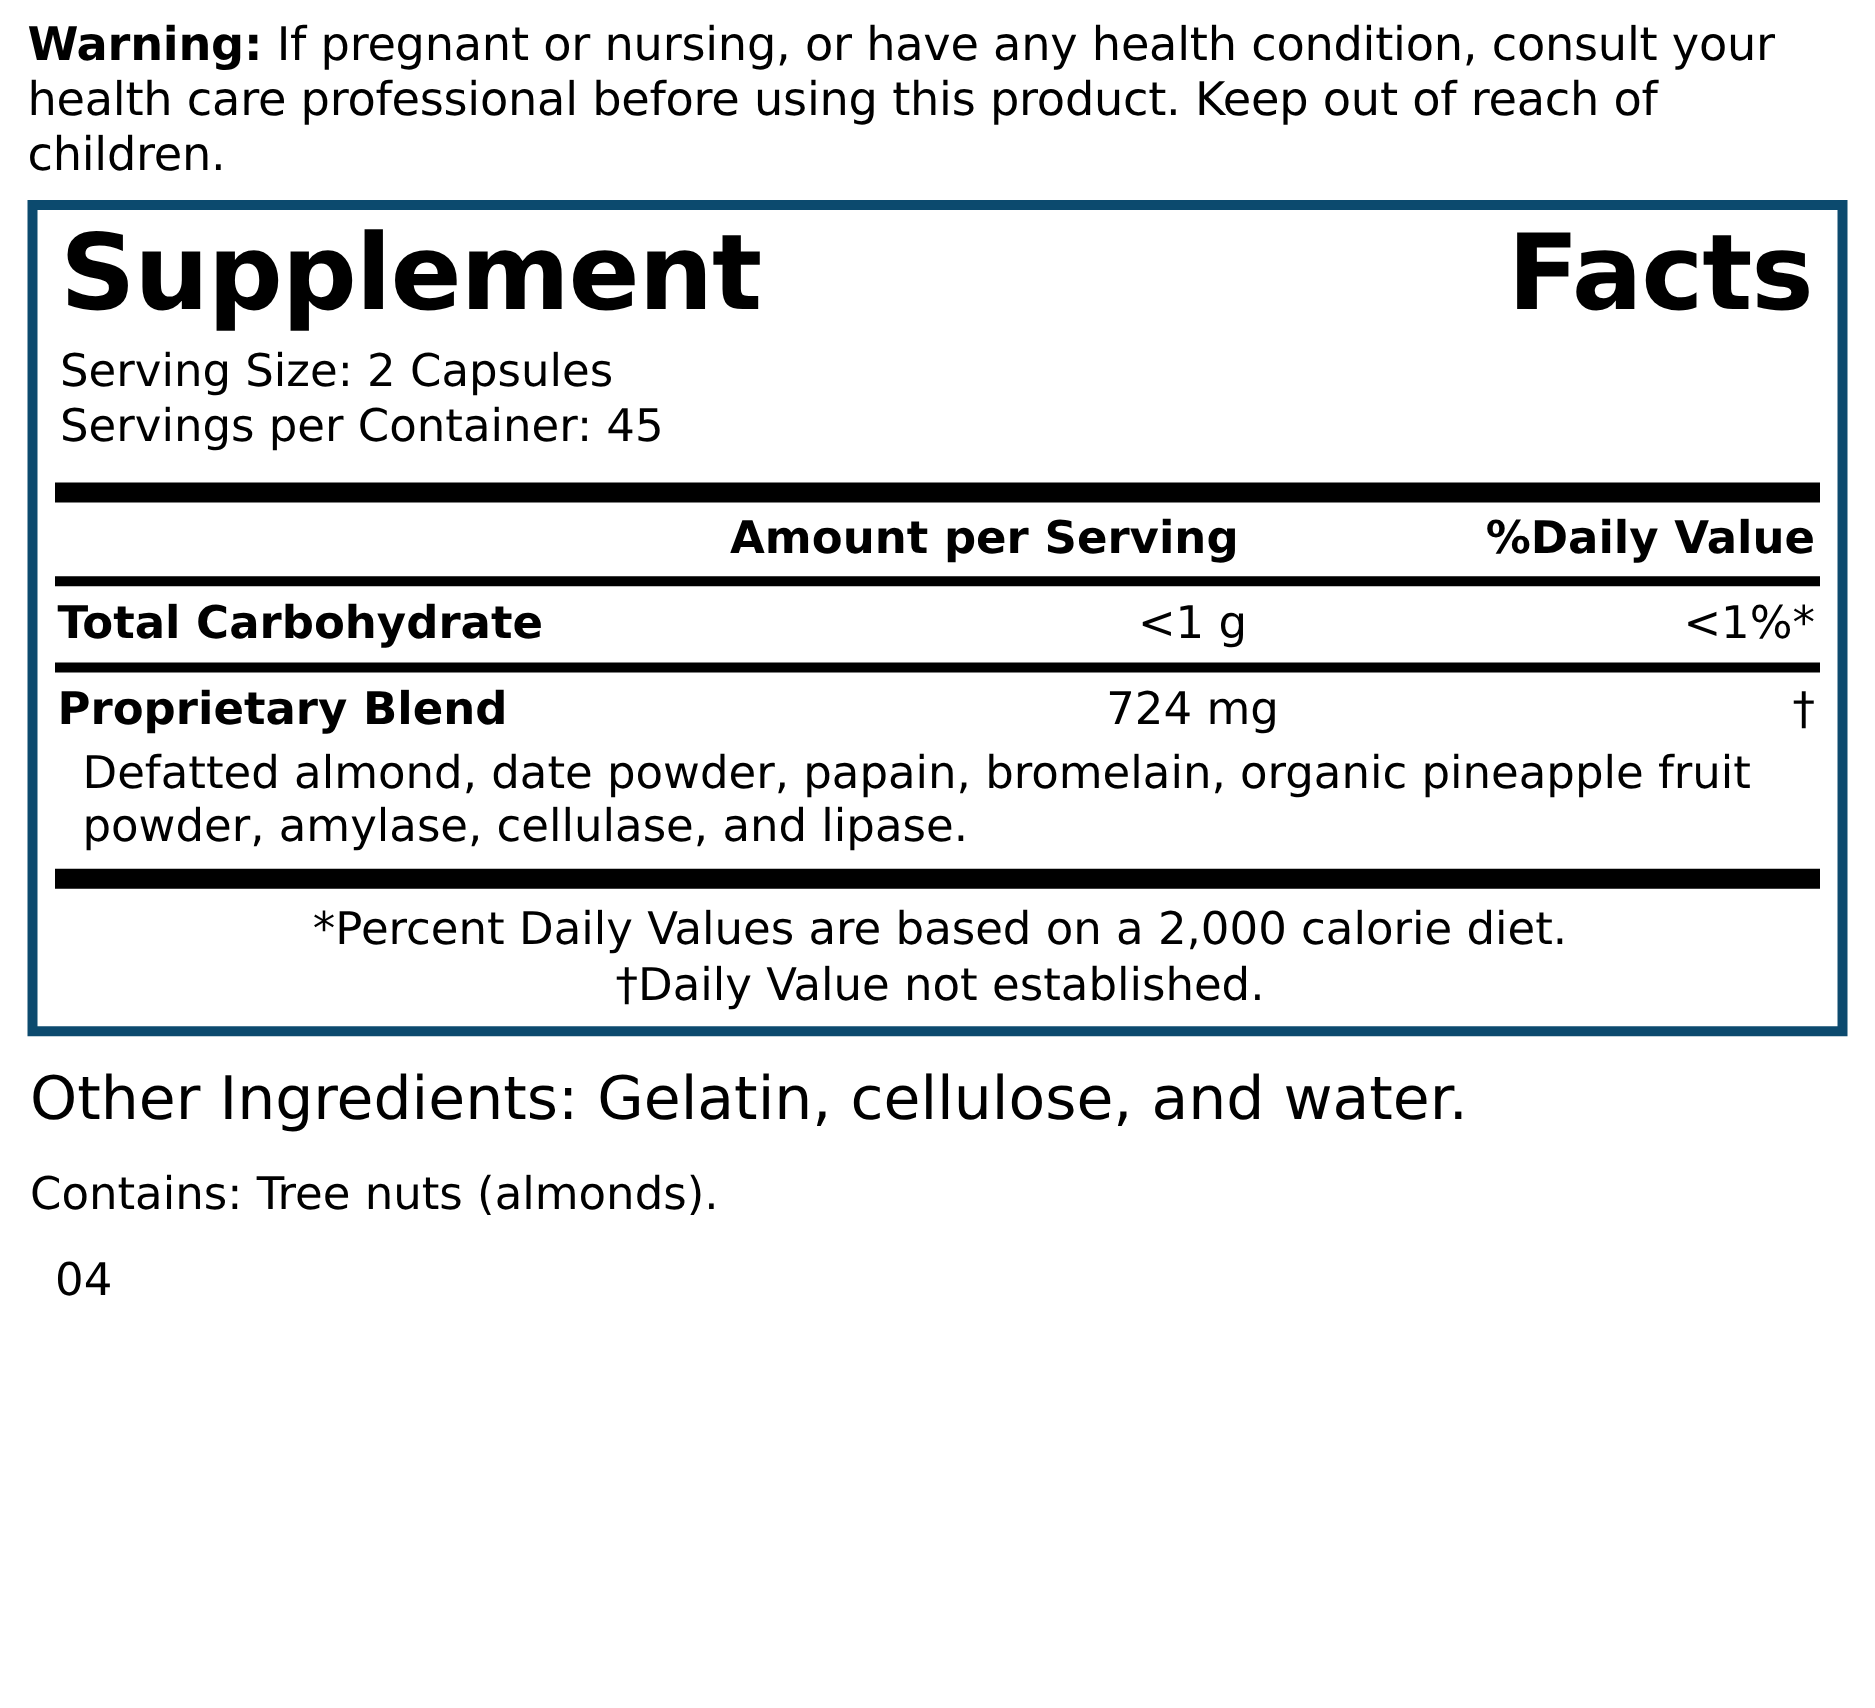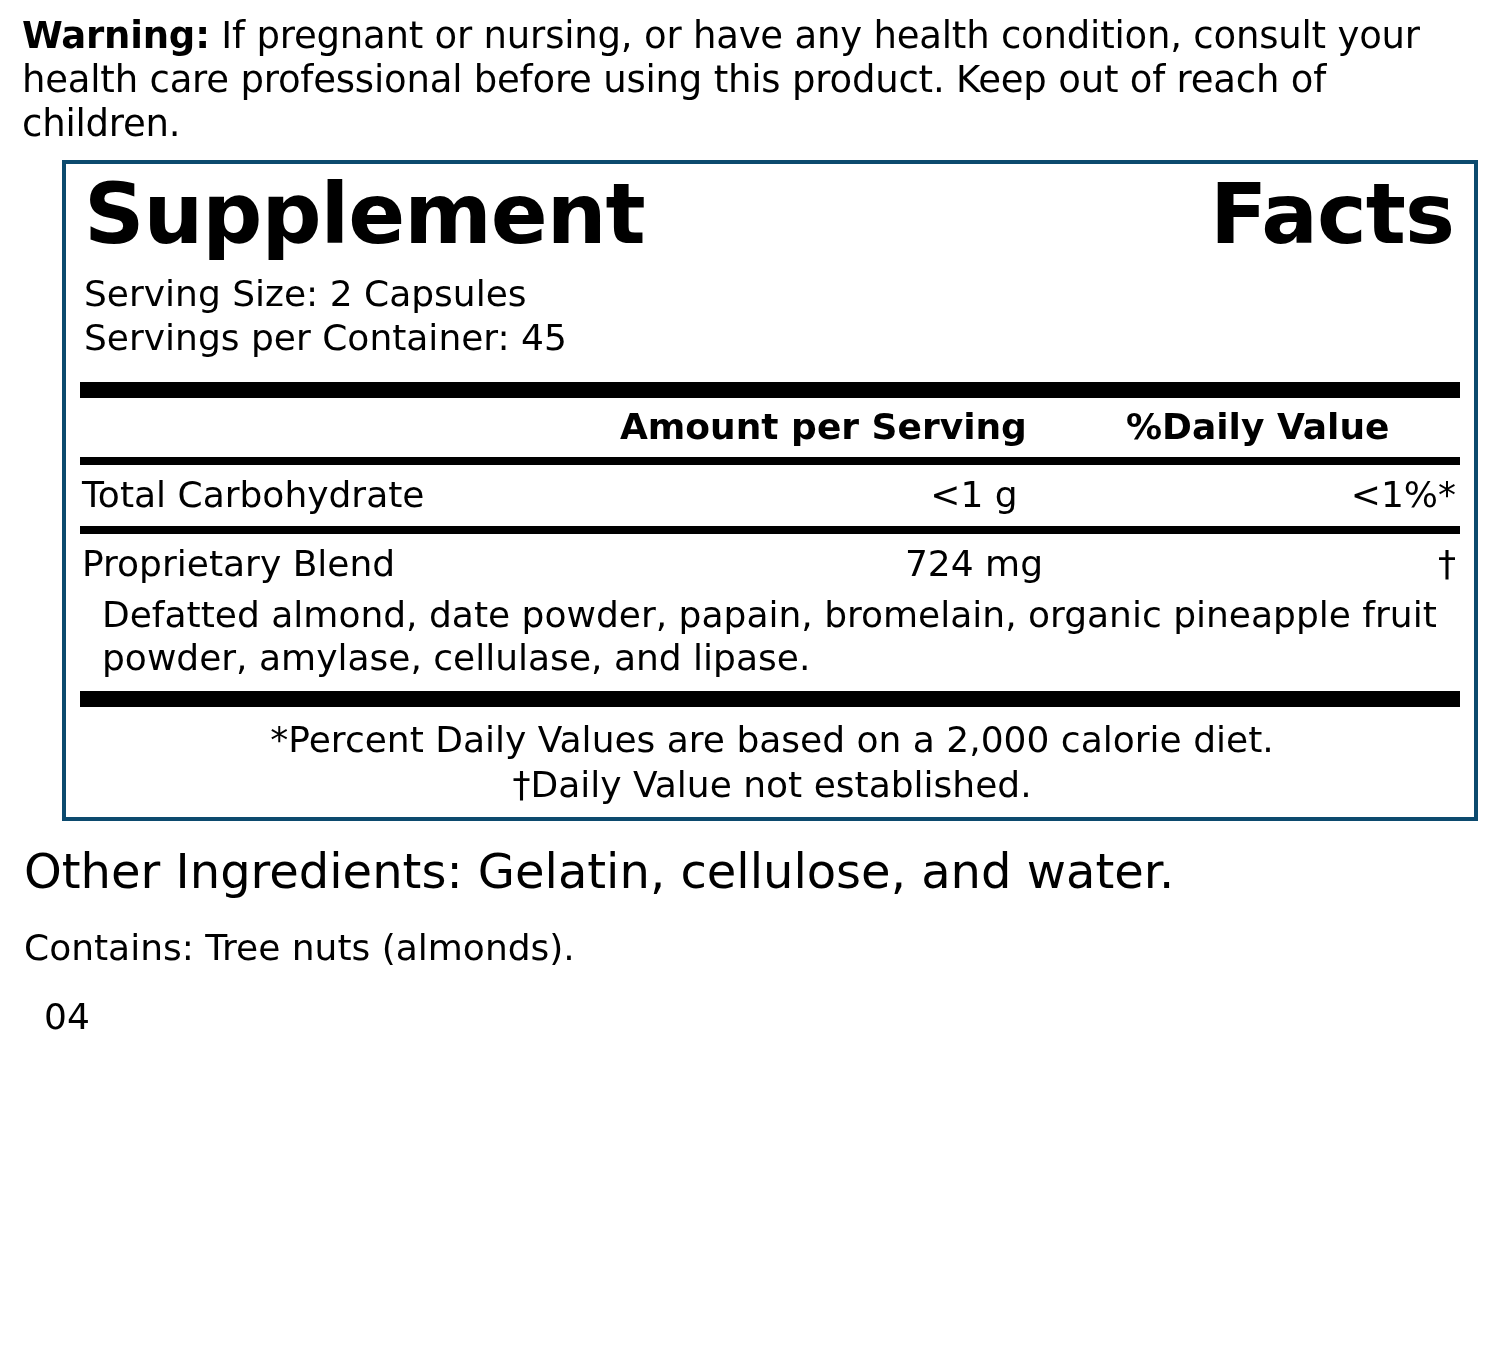--- a/index.html
+++ b/index.html
@@ -28,25 +28,24 @@
     line-height: 1.19;
     padding-top: 14px;
     letter-spacing: -0.2px;
   }
   .warning b {
     font-weight: bold;
   }
 
   
   .facts-panel {
-    border: 4px solid #0c4a6e;
+    border: 8px solid #0c4a6e;
     box-sizing: border-box;
     margin-top: 14px;
     padding: 0 14px 10px 14px;
-    margin-left: 40px;
   }
   .facts-title {
     font-size: 84px;
     font-weight: bold;
     letter-spacing: -1px;
     line-height: 1.0;
     padding-top: 8px;
     display: flex;
     justify-content: space-between;
     padding-left: 4px;
@@ -75,28 +74,28 @@
   }
 
   .col-head {
     display: flex;
     font-size: 36px;
     font-weight: bold;
     padding: 8px 0 6px 0;
   }
   .col-name { flex: 0 0 540px; }
   .col-amt  { flex: 1; text-align: left; }
-  .col-dv   { flex: 0 0 330px; text-align: left; padding-right: 4px; }
+  .col-dv   { flex: 0 0 330px; text-align: right; padding-right: 4px; }
 
   .nutrient-row {
     display: flex;
     font-size: 36px;
     padding: 9px 0 7px 0;
   }
-  .nutrient-row .col-name { flex: 0 0 540px; padding-left: 2px; }
+  .nutrient-row .col-name { flex: 0 0 540px; padding-left: 2px; font-weight: bold; }
   .nutrient-row .col-amt  { flex: 1; text-align: center; padding-left: 200px;}
   .nutrient-row .col-dv   { flex: 0 0 330px; text-align: right; padding-right: 4px; }
 
   .blend-desc {
     font-size: 36px;
     line-height: 1.2;
     padding: 2px 0 6px 22px;
   }
   .footnotes {
     font-size: 36px;

